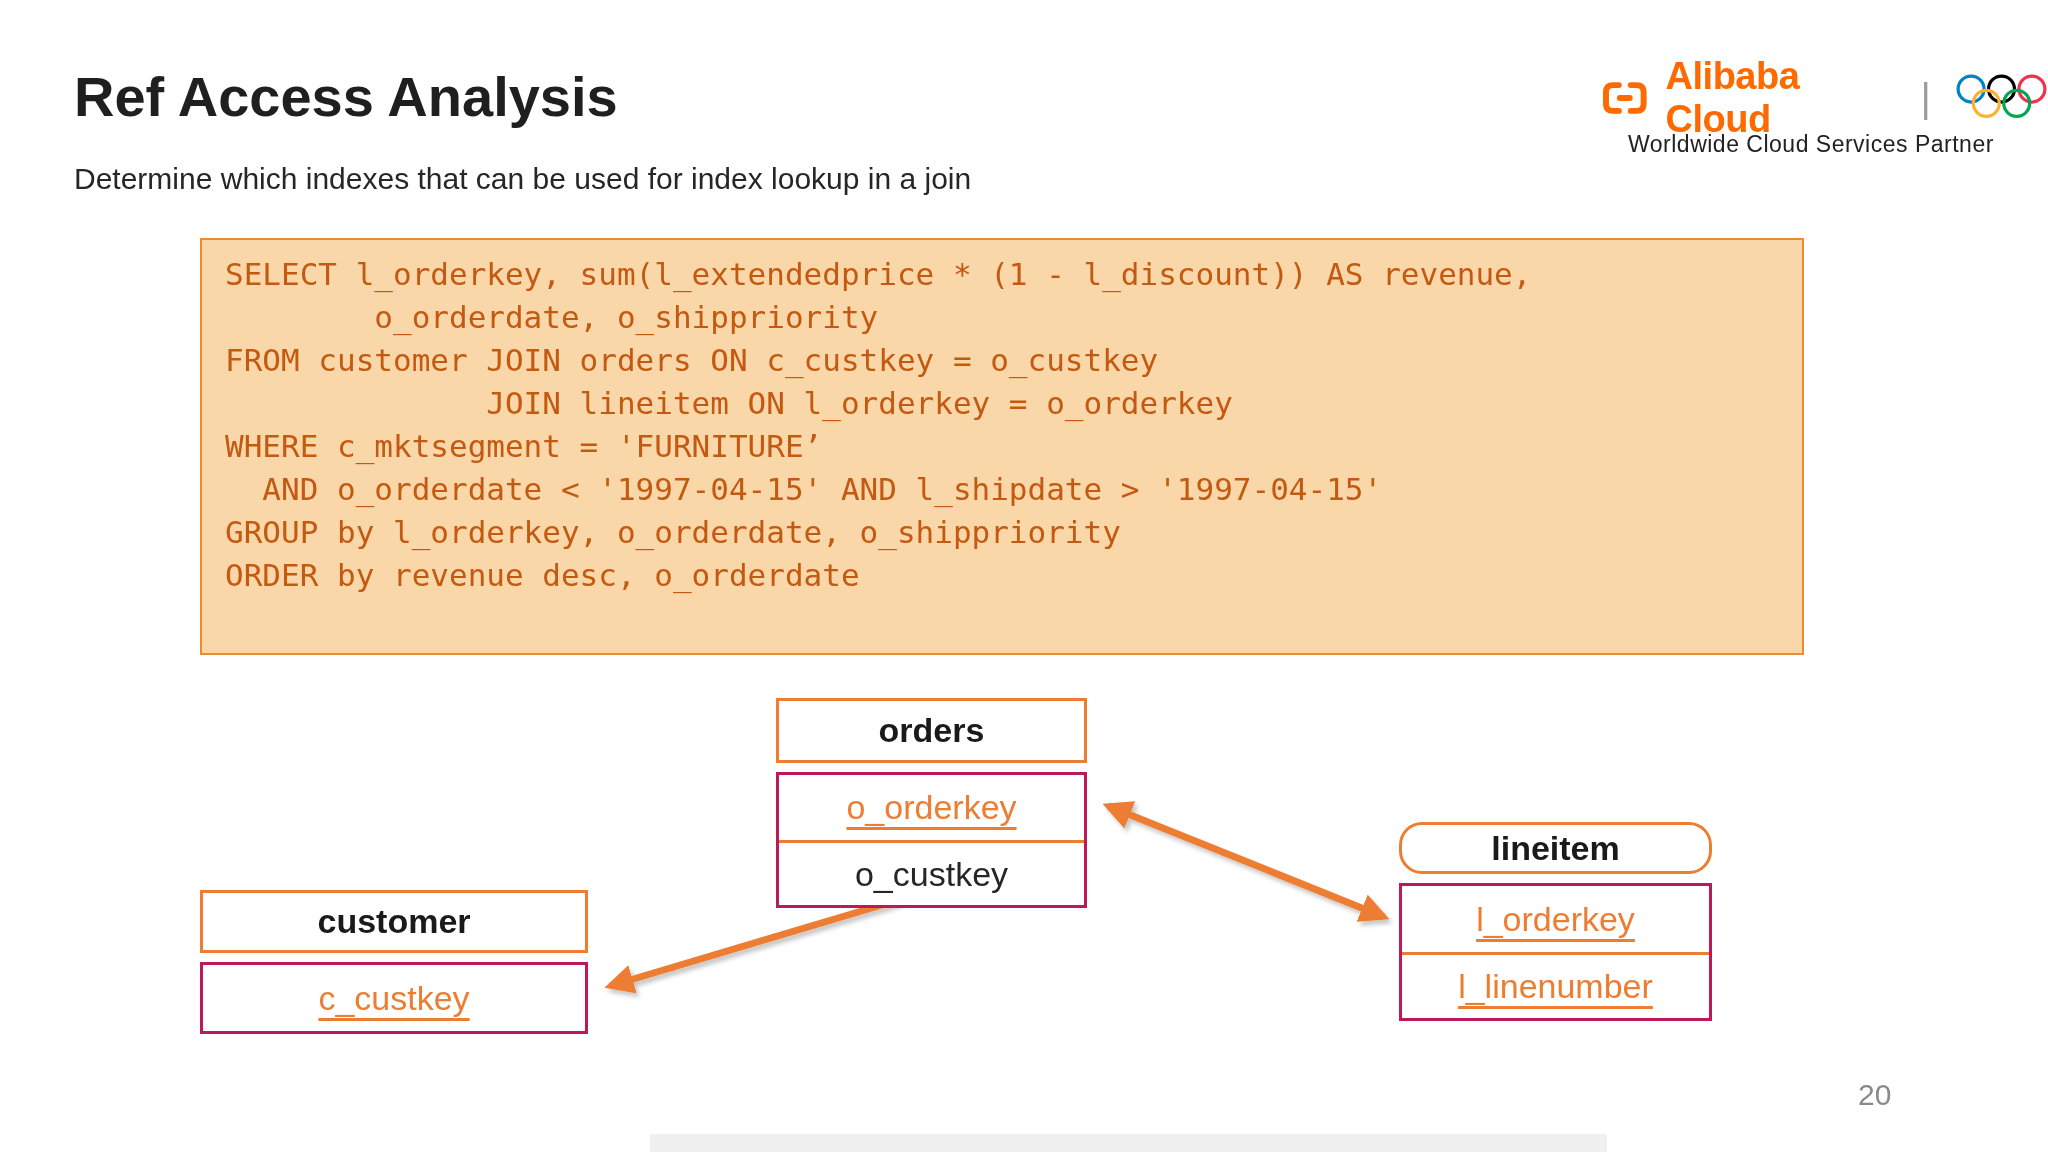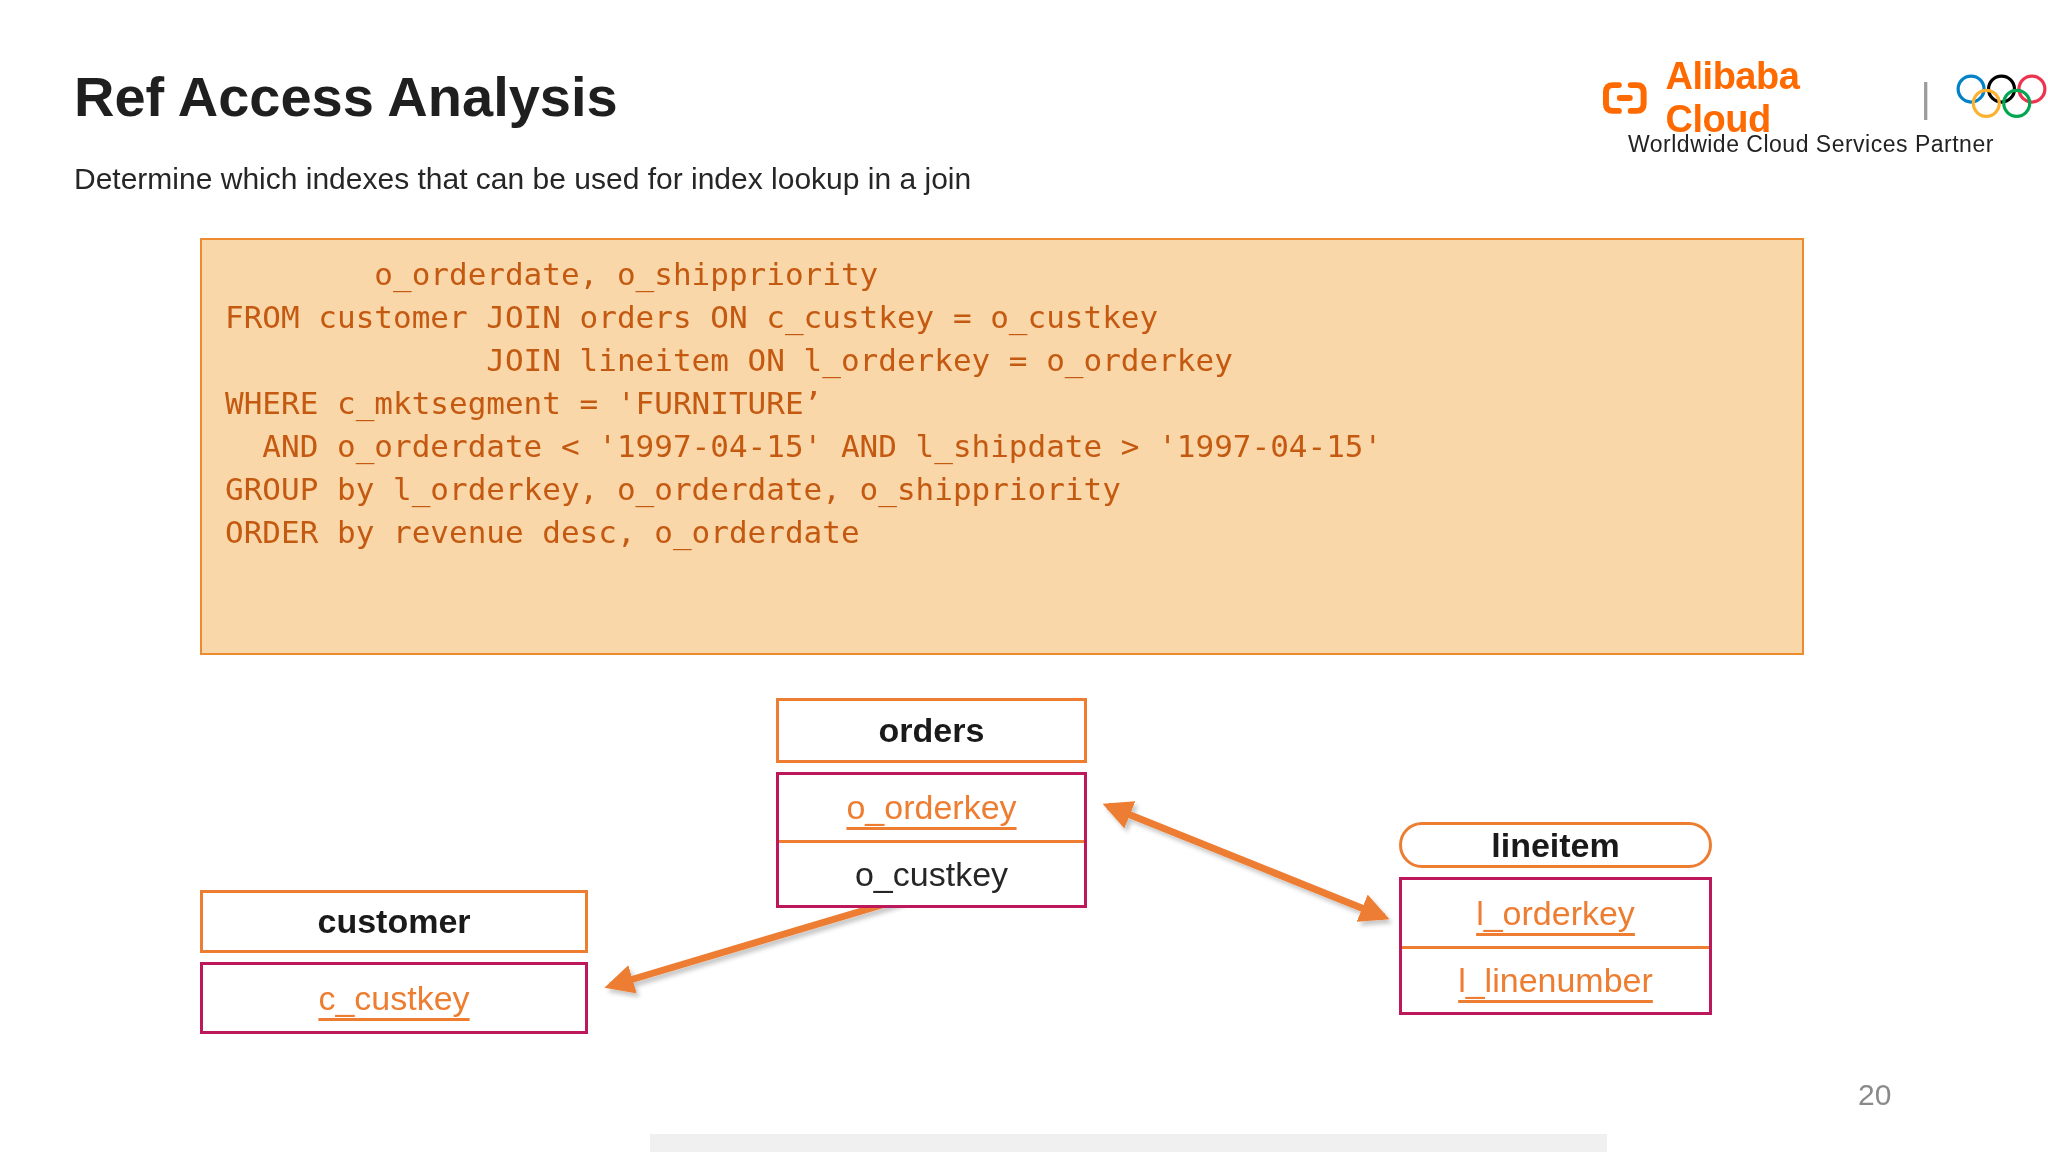--- a/index.html
+++ b/index.html
@@ -67,21 +67,21 @@
     text-underline-offset: 8px;
   }
 
   #table-orders   { left: 776px;  top: 698px; width: 311px; }
   #table-orders   .db-header { height: 65px; }
   #table-orders   .db-row { height: 65px; }
   #table-customer { left: 200px;  top: 890px; width: 388px; }
   #table-customer .db-header { height: 63px; }
   #table-customer .db-row { height: 66px; }
   #table-lineitem { left: 1399px; top: 822px; width: 313px; }
-  #table-lineitem .db-header { height: 46px; border-radius: 23px; }
+  #table-lineitem .db-header { height: 52px; border-radius: 23px; }
   #table-lineitem .db-row { height: 66px; }
 
   .arrow-layer { position: absolute; left: 0; top: 0; width: 2048px; height: 1152px; pointer-events: none; }
 
   
   .page-number {
     position: absolute; left: 1858px; top: 1078px;
     font-size: 30px; color: #8a8a8a;
   }
   .bottom-strip {
@@ -107,20 +107,21 @@
     <circle cx="18" cy="22" r="14.5" fill="none" stroke="#0081C8" stroke-width="3.6"></circle>
     <circle cx="52" cy="22" r="14.5" fill="none" stroke="#000000" stroke-width="3.6"></circle>
     <circle cx="86" cy="22" r="14.5" fill="none" stroke="#EE334E" stroke-width="3.6"></circle>
     <circle cx="35" cy="38" r="14.5" fill="none" stroke="#FCB131" stroke-width="3.6"></circle>
     <circle cx="69" cy="38" r="14.5" fill="none" stroke="#00A651" stroke-width="3.6"></circle>
   </svg>
 </div>
 <div class="tagline">Worldwide Cloud Services Partner</div>
 
 <div class="code-block">
+  <div class="code-line">SELECT l_orderkey, sum(l_extendedprice * (1 - l_discount)) AS revenue,</div>
   <div class="code-line">        o_orderdate, o_shippriority</div>
   <div class="code-line">FROM customer JOIN orders ON c_custkey = o_custkey</div>
   <div class="code-line">              JOIN lineitem ON l_orderkey = o_orderkey</div>
   <div class="code-line">WHERE c_mktsegment = 'FURNITURE’</div>
   <div class="code-line">  AND o_orderdate &lt; '1997-04-15' AND l_shipdate &gt; '1997-04-15'</div>
   <div class="code-line">GROUP by l_orderkey, o_orderdate, o_shippriority</div>
   <div class="code-line">ORDER by revenue desc, o_orderdate</div>
 </div>
 
 <svg class="arrow-layer" viewBox="0 0 2048 1152">

